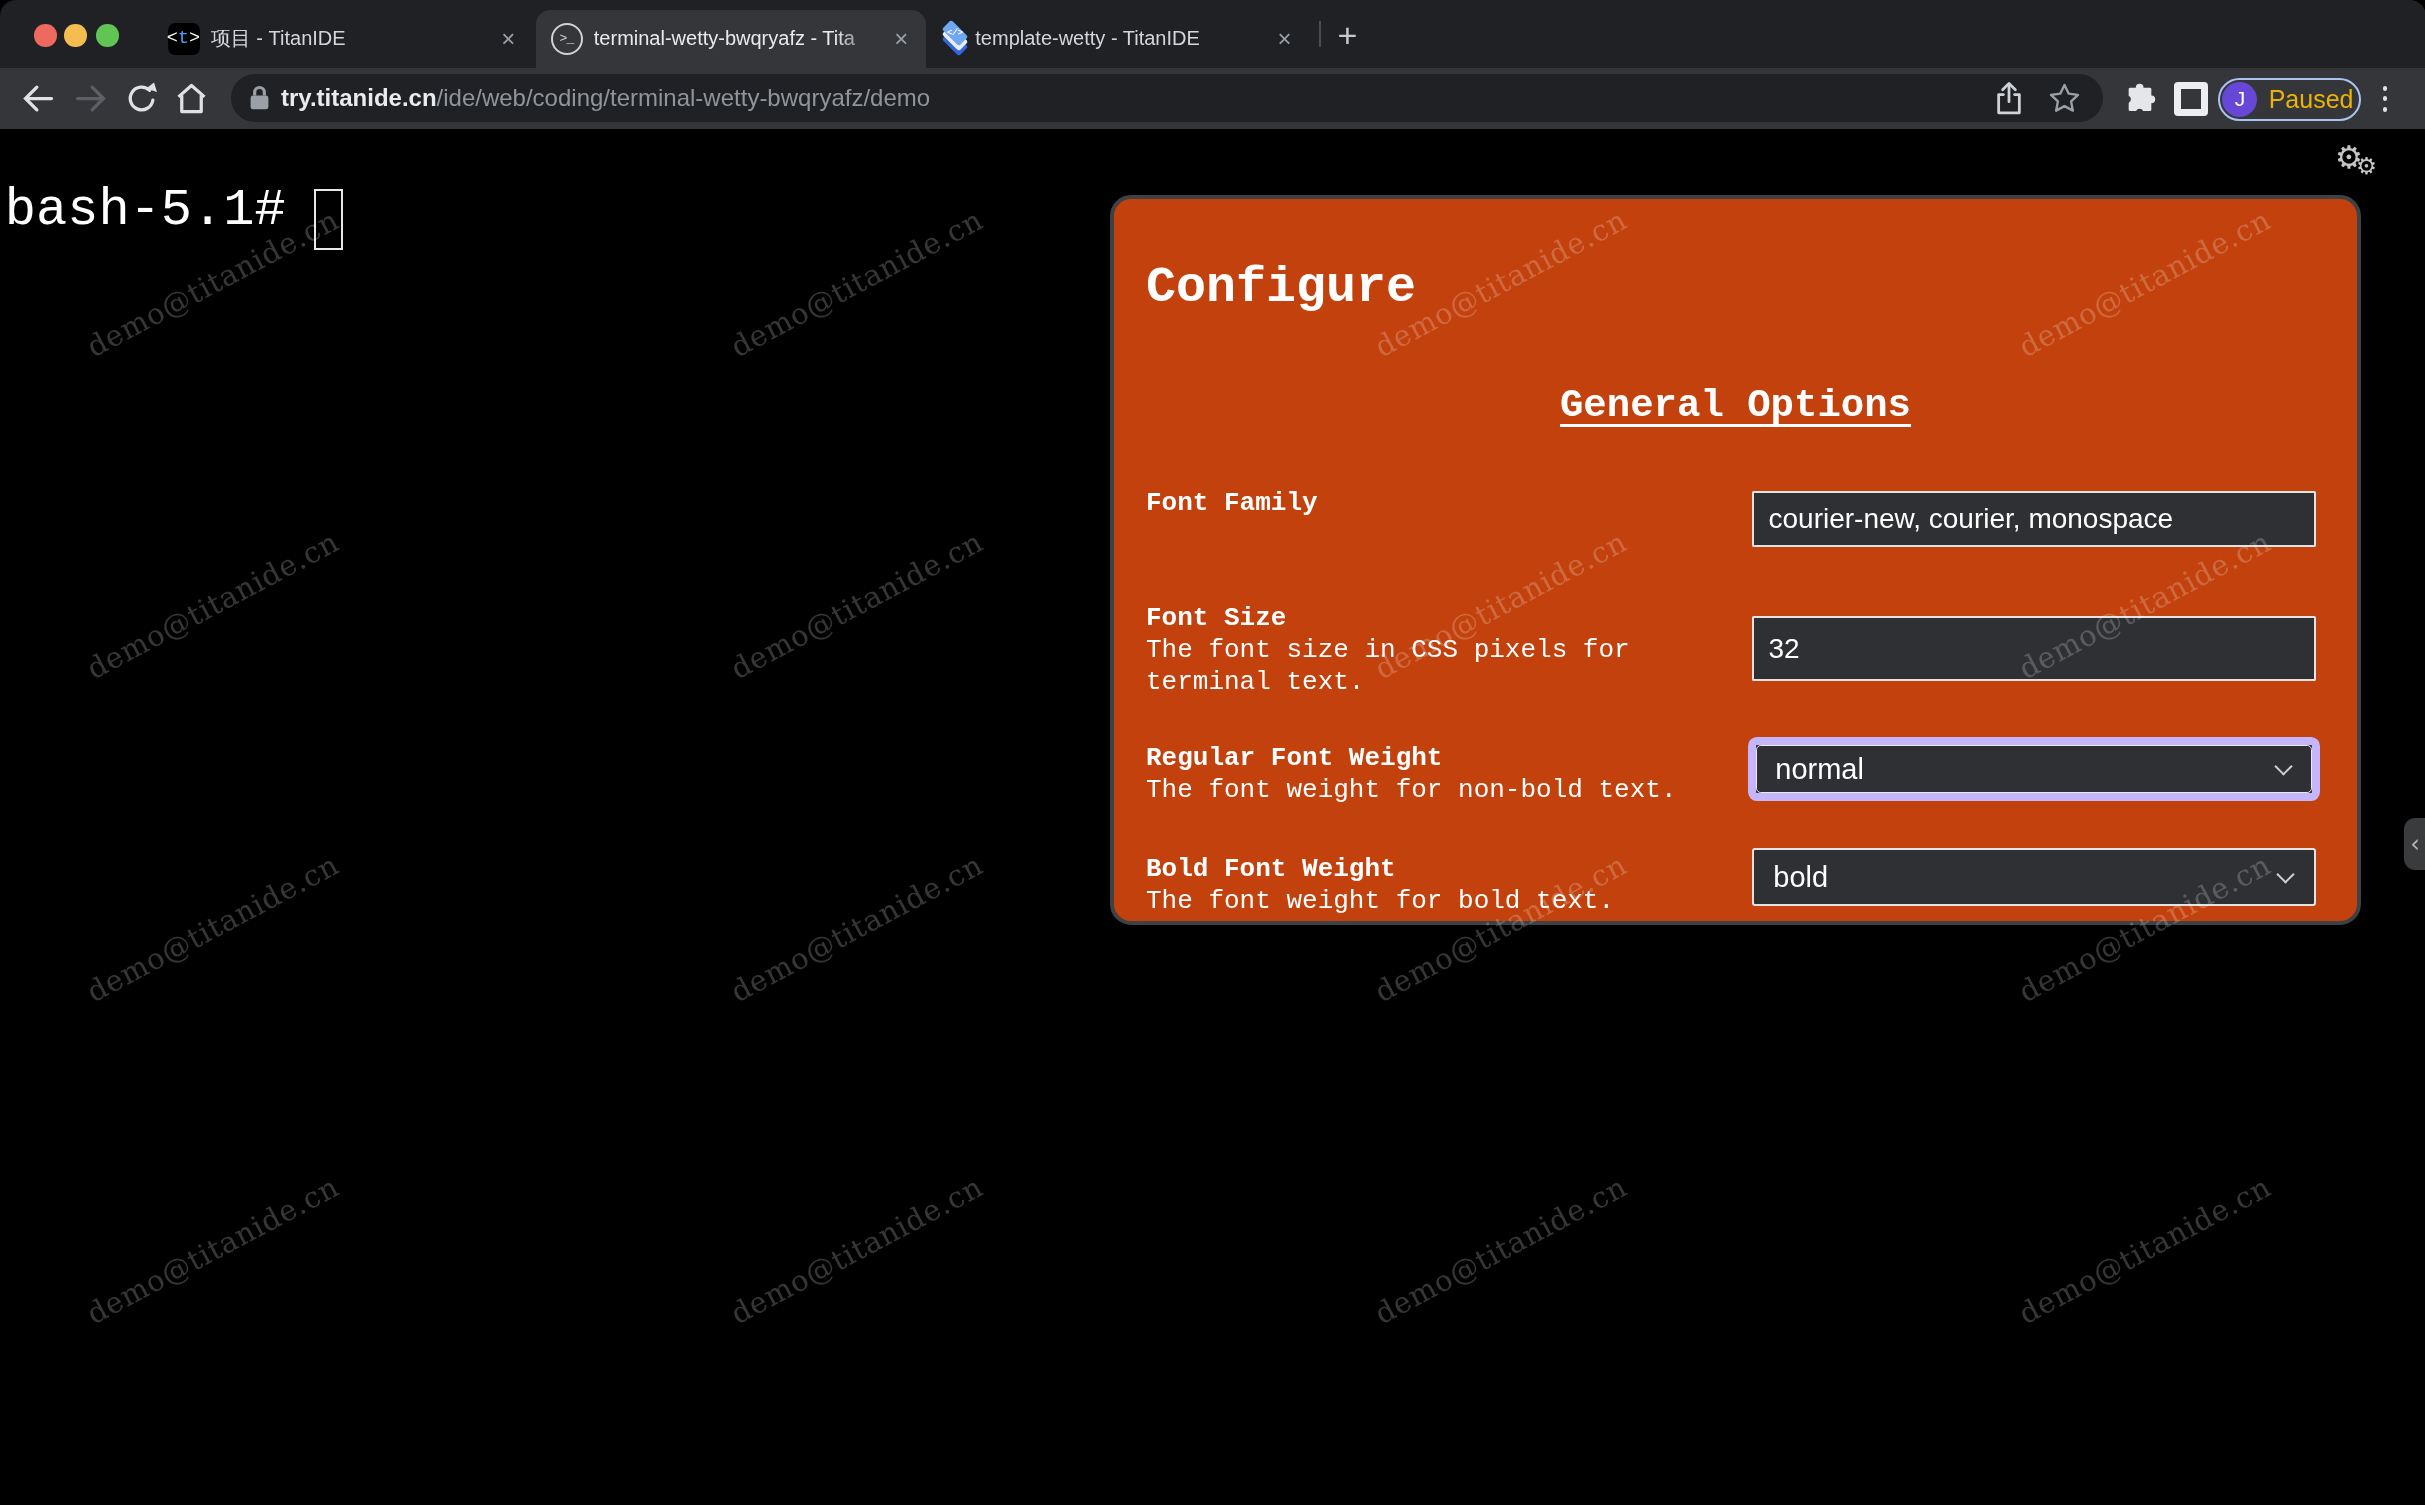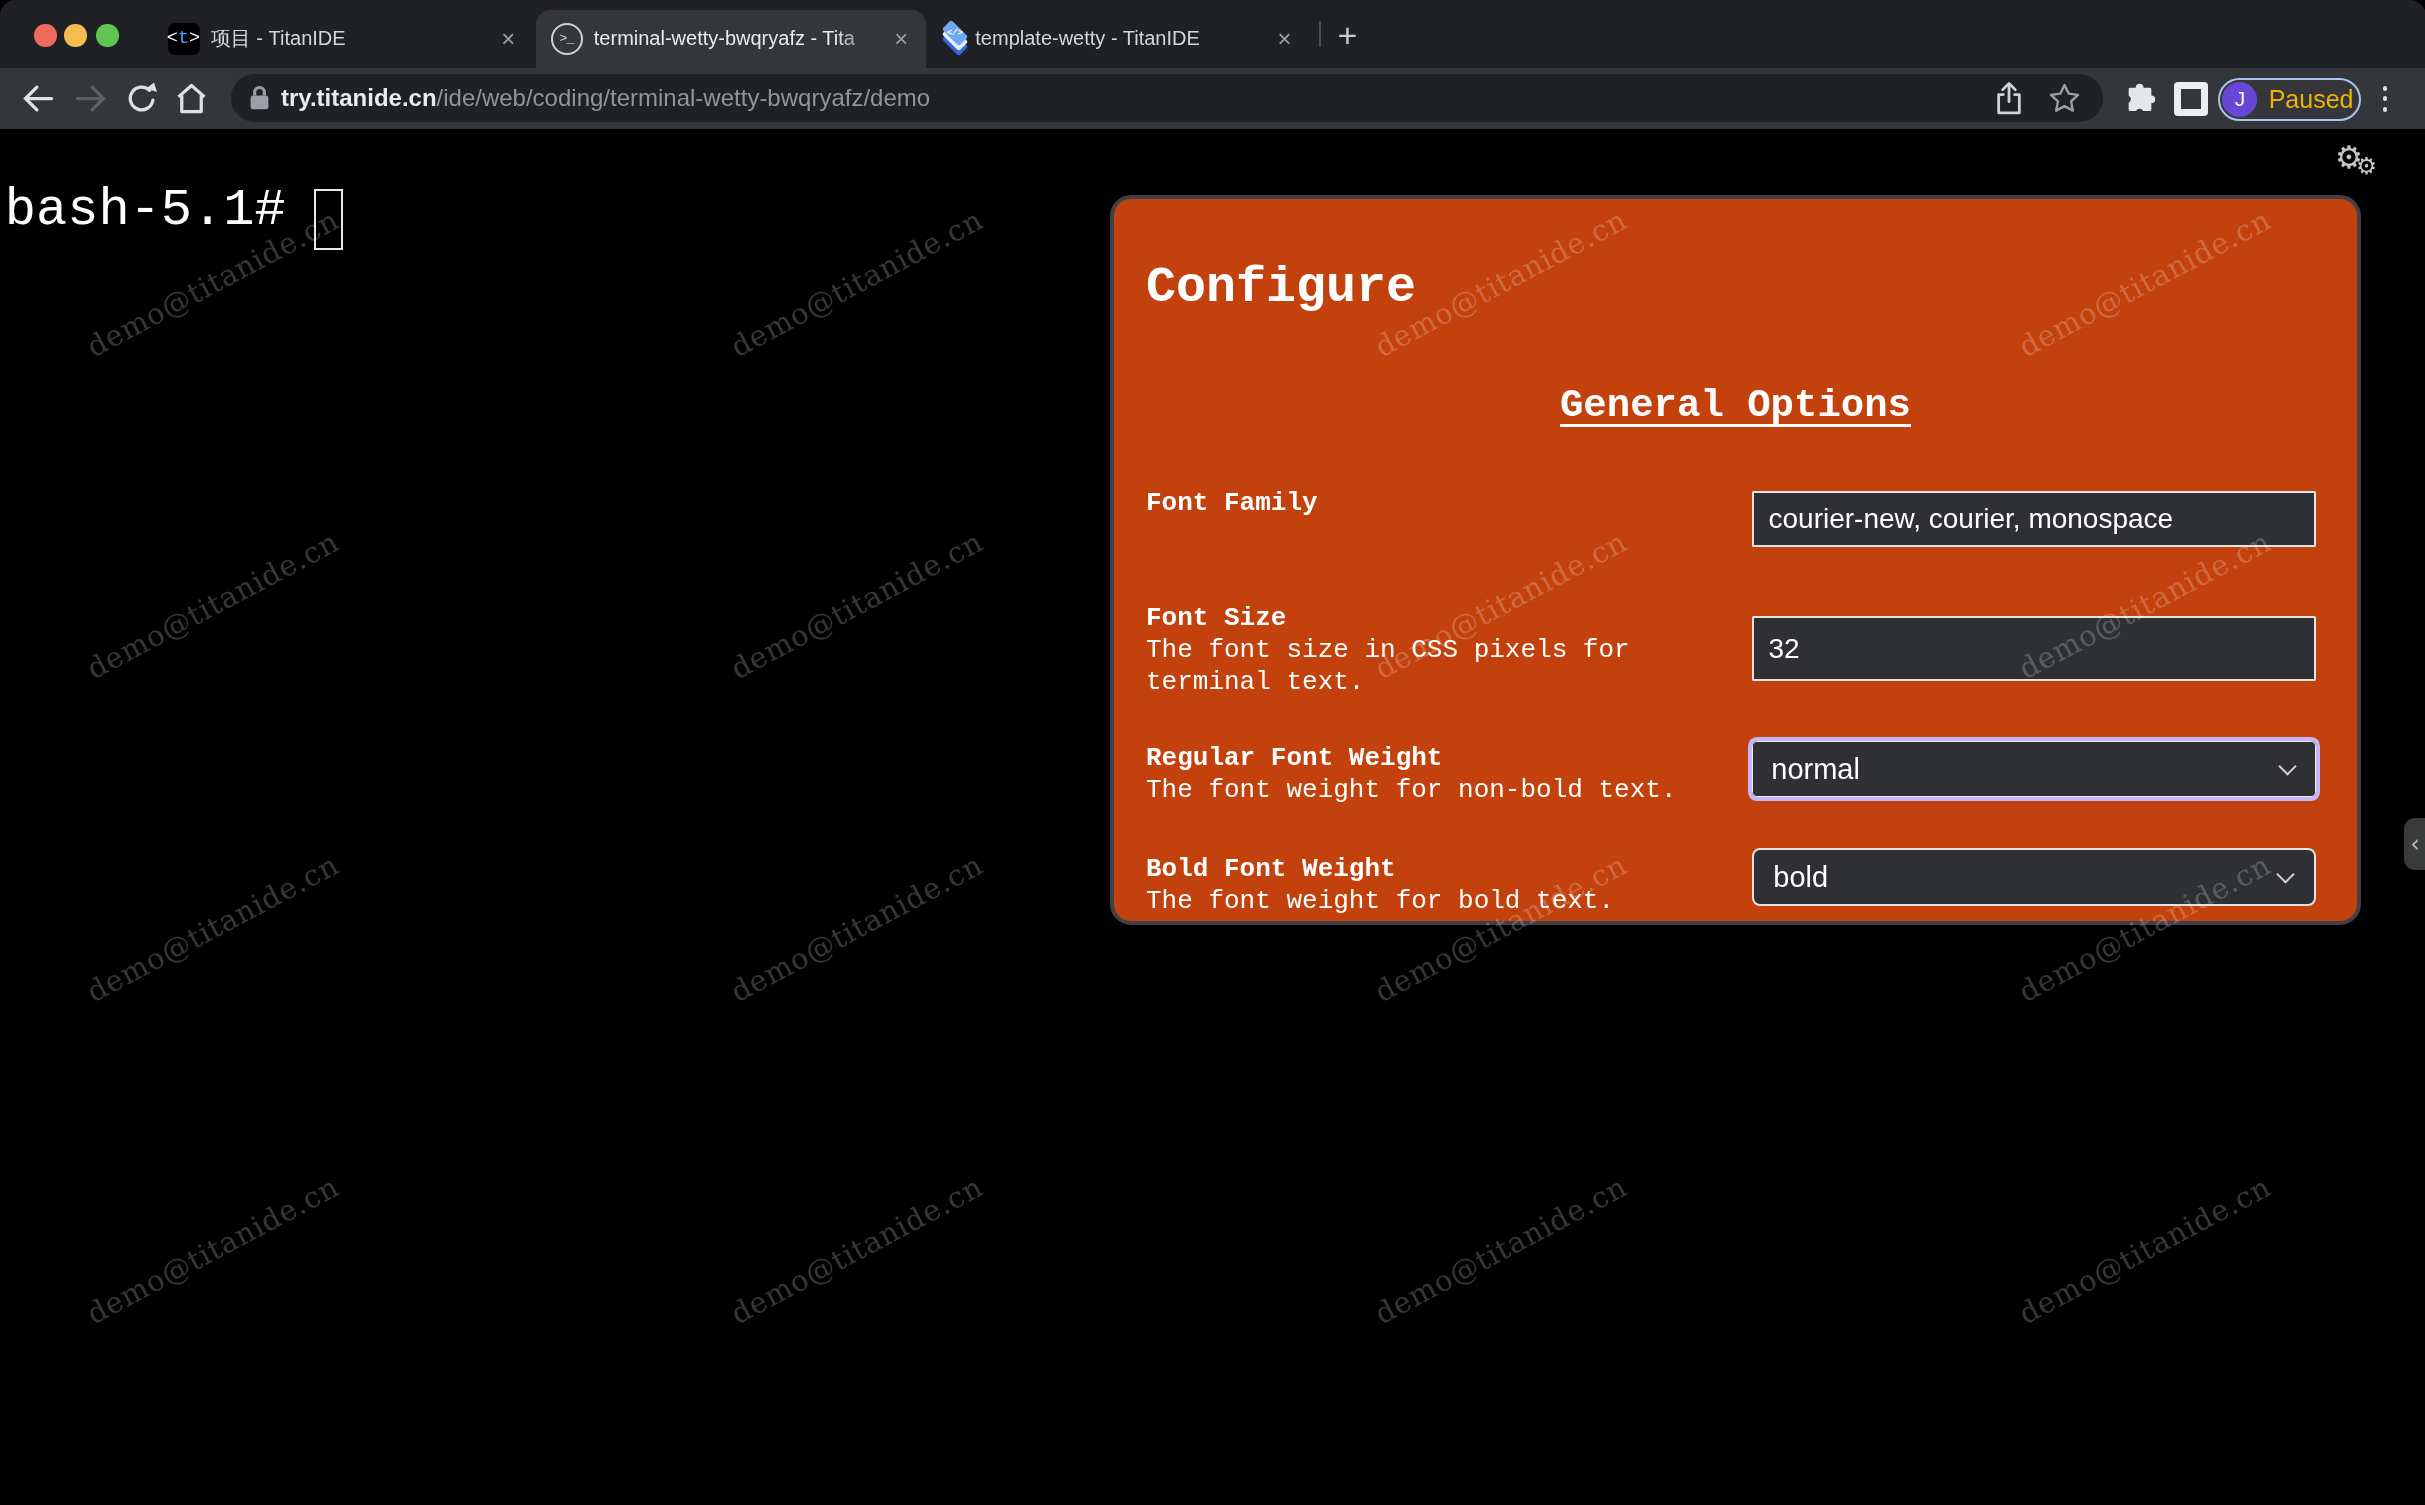--- a/index.html
+++ b/index.html
@@ -98,22 +98,22 @@
                  font-size:39px; font-weight:bold; color:#fff;
                  text-decoration:underline; text-underline-offset:8px; }
   .f-label { position:absolute; left:32px; width:580px; font-size:26px; font-weight:bold;
              color:#fff; line-height:32px; }
   .f-desc  { position:absolute; left:32px; width:572px; font-size:26px; color:#fff; line-height:32px; }
   .f-input { position:absolute; left:638px; width:564px; background:#2e3033;
              border:2.4px solid #e3e3e3; border-radius:1.6px; color:#fff;
              font-family:"Liberation Sans","DejaVu Sans",sans-serif !important;
              font-size:28px; padding-left:14.5px; outline:none; }
   .sel { position:absolute; left:638px; width:564px; background:#2e3033;
-         border:2.4px solid #e3e3e3; border-radius:8px; display:flex; align-items:center; }
-  .sel.focused { left:634px; width:572px; border:4px solid #c4b5fd; border-radius:8.9px; }
+         border:2.4px solid #e3e3e3; border-radius:3px; display:flex; align-items:center; }
+  .sel.focused { left:634px; width:572px; border:8px solid #c4b5fd; border-radius:8.9px; }
   .sel-inner-border { position:absolute; inset:0; border:1.6px solid #ececec; border-radius:4.8px; }
   .sel-value { font-family:"Liberation Sans","DejaVu Sans",sans-serif; font-size:29px;
                color:#fff; margin-left:19.3px; }
   .chev { position:absolute; right:22.5px; top:50%; width:13px; height:13px;
           border-right:2.4px solid #cfcfcf; border-bottom:2.4px solid #cfcfcf;
           transform:translateY(-70%) rotate(45deg); }
 
   
   .wm-layer { position:absolute; inset:0; pointer-events:none; z-index:40; }
   .wm { position:absolute; font-family:"DejaVu Serif",serif; font-size:29px;

